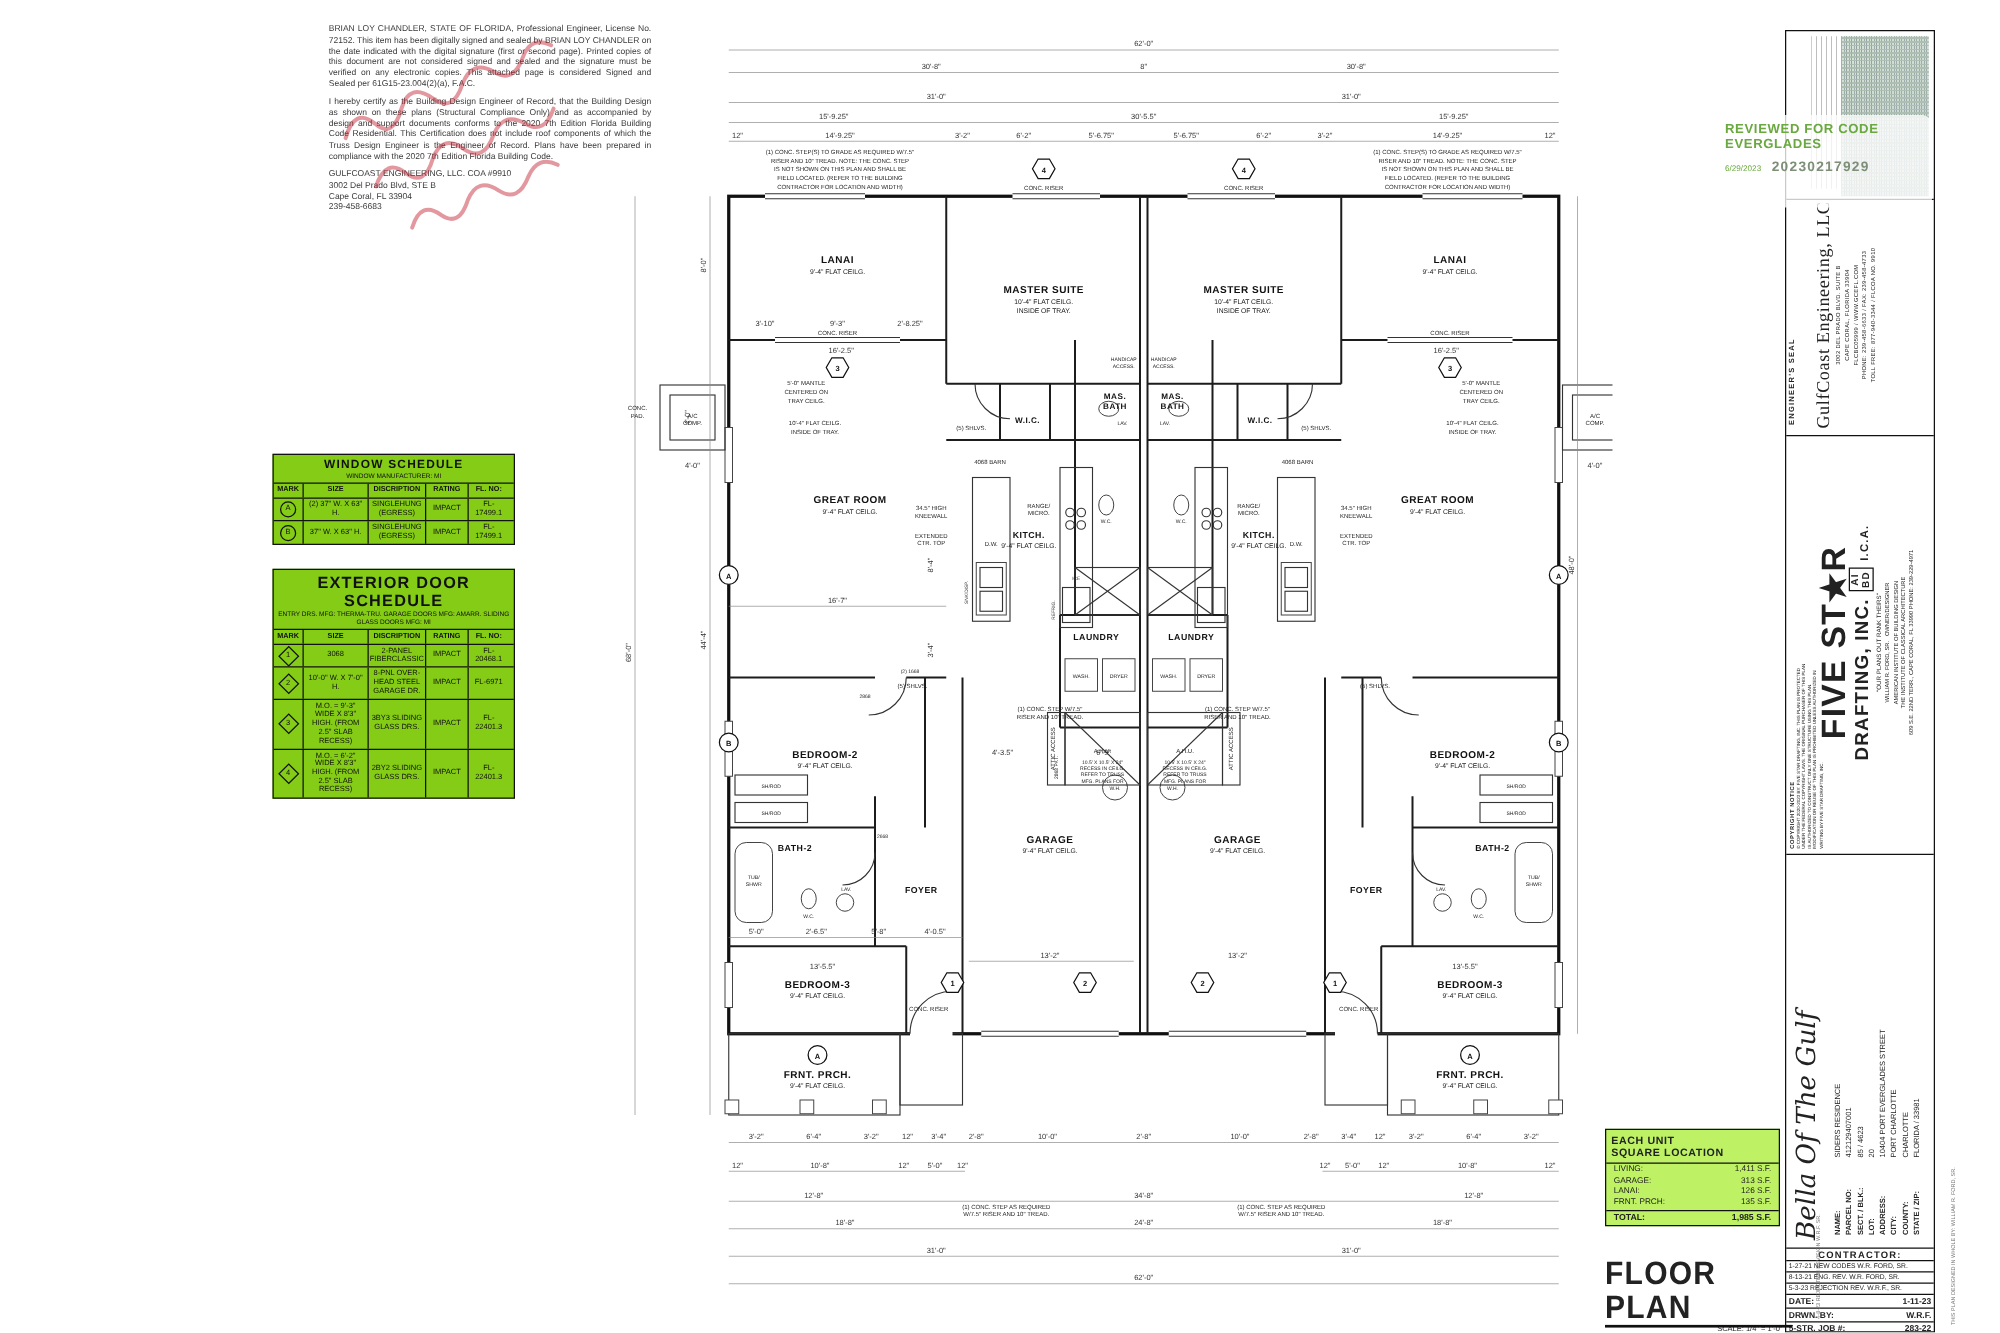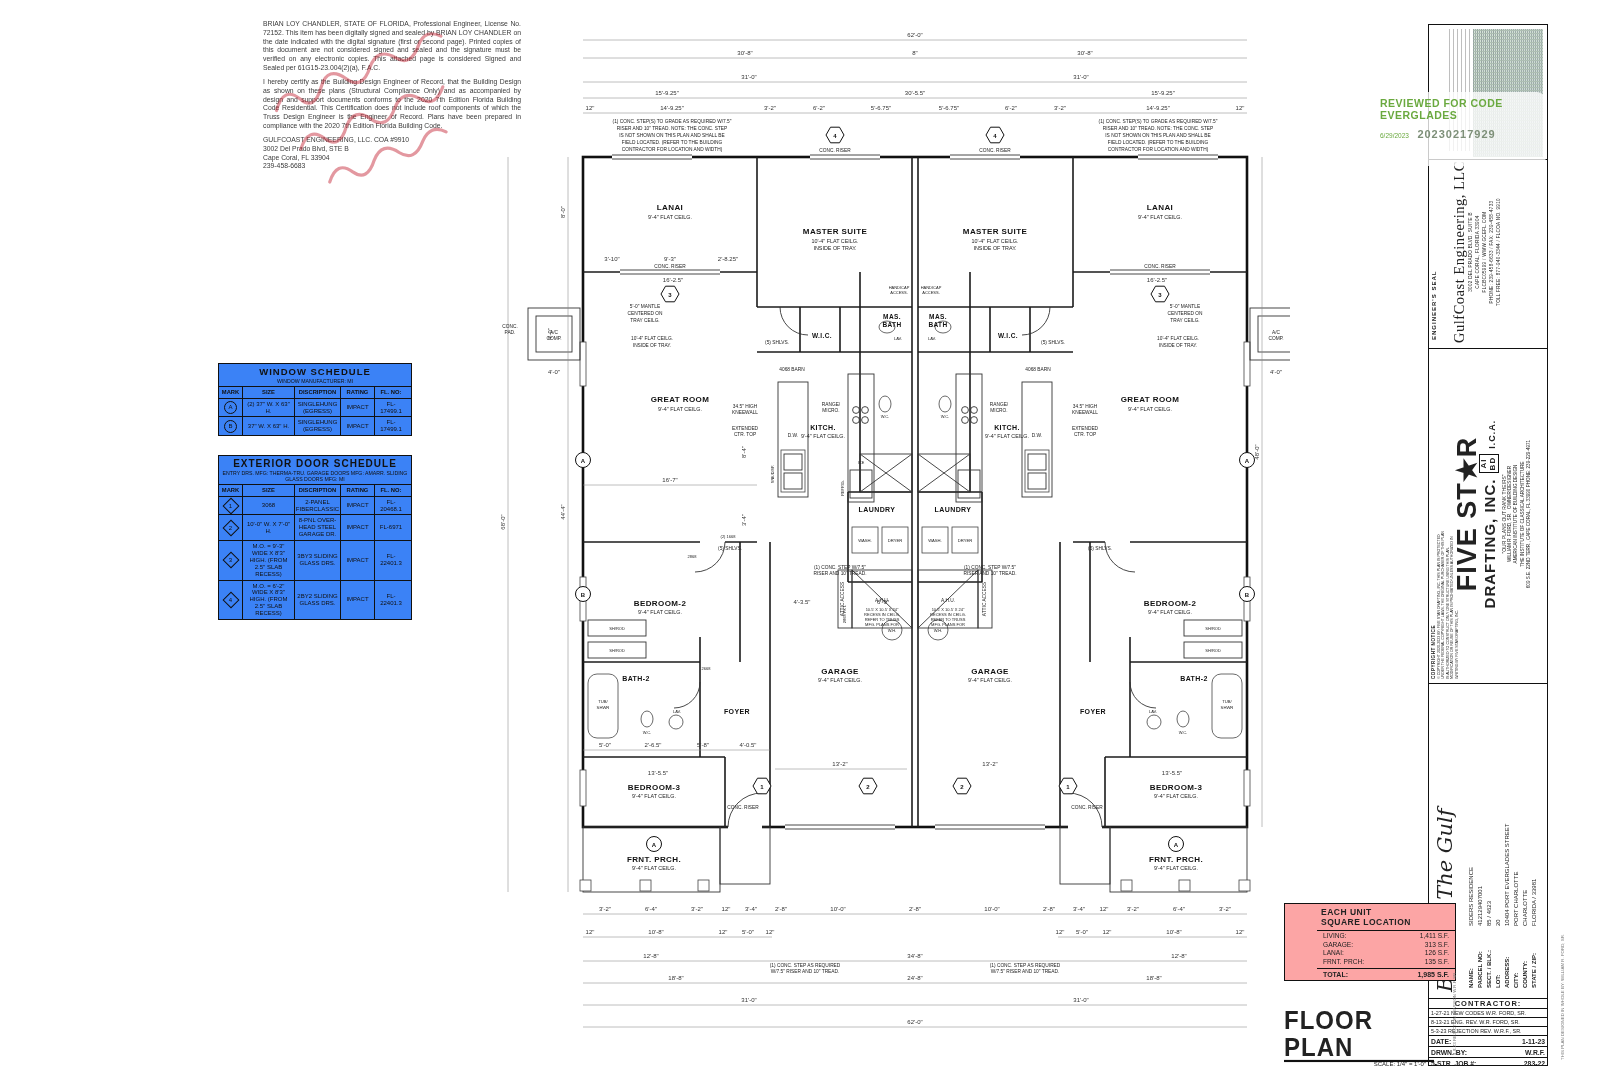--- a/index.html
+++ b/index.html
@@ -3,21 +3,21 @@
 <meta charset="utf-8">
 <style>
   html,body{margin:0;padding:0;background:#fff;}
   body{width:1600px;height:1066px;position:relative;font-family:"Liberation Sans",sans-serif;color:#222;overflow:hidden;}
   .abs{position:absolute;}
   
   #cert{left:263px;top:20px;width:258px;font-size:6.8px;line-height:1.3;color:#3a3a3a;text-align:justify;}
   #cert p{margin:0 0 5px 0;}
   #watermark{left:262px;top:26px;width:250px;height:160px;opacity:.55;transform:rotate(-17deg);pointer-events:none;}
   
-  .sched{left:218px;border:1.6px solid #111;background:#3b82f6;font-size:6px;color:#111;}
+  .sched{left:218px;border:1.6px solid #111;background:#84cc16;font-size:6px;color:#111;}
   .sched .ttl{font-weight:bold;font-size:9.5px;text-align:center;letter-spacing:1px;padding-top:2px;}
   .sched .sub{font-size:5.2px;text-align:center;padding:1px 2px 2px 2px;border-bottom:1.2px solid #111;}
   .srow{display:grid;grid-template-columns:24px 52px 46px 34px 32px;border-bottom:1px solid #111;}
   .srow:last-child{border-bottom:none;}
   .srow>div{border-right:1px solid #111;padding:2px 1px;text-align:center;display:flex;align-items:center;justify-content:center;line-height:1.15;}
   .srow>div:last-child{border-right:none;}
   .hdr{font-size:5.8px;font-weight:bold;}
   .cmark{width:11px;height:11px;border:1px solid #111;border-radius:50%;display:inline-flex;align-items:center;justify-content:center;font-size:6px;}
   .dmark{width:10px;height:10px;border:1px solid #111;transform:rotate(45deg);display:inline-flex;align-items:center;justify-content:center;}
   .dmark span{transform:rotate(-45deg);font-size:6px;}
@@ -43,21 +43,21 @@
   #cpy{font-size:3.6px;line-height:1.25;}
   #cpy .h{font-size:4.6px;font-weight:bold;letter-spacing:.5px;}
   #bella{font-family:"DejaVu Serif",serif;font-style:italic;font-size:21px;white-space:nowrap;}
   #projinfo{font-size:6px;line-height:1.5;white-space:nowrap;}
   #projinfo b{display:inline-block;width:62px;font-weight:bold;}
   #revs{font-size:5.4px;}
   #revs .rh{font-weight:bold;font-size:7.5px;text-align:center;border-bottom:1px solid #111;letter-spacing:1px;}
   #revs .rr{border-bottom:1px solid #111;padding:1px 2px;}
   #revs .kv{display:flex;justify-content:space-between;border-bottom:1px solid #111;padding:1.5px 2px;font-size:6.8px;font-weight:bold;}
   
-  #sqft{left:1284px;top:903px;width:138px;border:1.8px solid #111;background:#fca5a5;padding-left:32px;}
+  #sqft{left:1284px;top:903px;width:138px;border:1.8px solid #111;background:#bef264;}
   #sqft .t{font-weight:900;font-size:8.5px;letter-spacing:.5px;padding:3px 4px;border-bottom:1.2px solid #111;line-height:1.2;}
   #sqft .r{display:flex;justify-content:space-between;font-size:6.6px;padding:0.8px 6px;}
   #sqft .tot{border-top:1.2px solid #111;margin-top:2px;padding:2px 6px;font-weight:bold;display:flex;justify-content:space-between;font-size:7px;}
   #fptitle{left:1284px;top:1008px;width:150px;}
   #fptitle .big{font-size:24px;font-weight:900;letter-spacing:1px;border-bottom:2.5px solid #111;display:inline-block;line-height:1.05;transform:scaleY(1.08);}
   #fptitle .sc{font-size:6px;text-align:right;width:142px;margin-top:1px;}
   .margnote{color:#777;font-size:4.4px;writing-mode:vertical-rl;transform:rotate(180deg);white-space:nowrap;}
   
   svg text{font-family:"Liberation Sans",sans-serif;}
   .w3{stroke:#111;stroke-width:2.6;fill:none;}
@@ -117,21 +117,21 @@
         <span class="cmark">B</span>
       </div>
     <div>37" W. X 63" H.</div>
     <div>SINGLEHUNG (EGRESS)</div>
     <div>IMPACT</div>
     <div>FL-17499.1</div>
   </div>
 </div>
 
 <div class="sched abs" style="top:455px;width:192px;">
-  <div class="ttl" style="font-size:10px;">EXTERIOR DOOR SCHEDULE</div>
+  <div class="ttl" style="font-size:13px;">EXTERIOR DOOR SCHEDULE</div>
   <div class="sub">ENTRY DRS. MFG: THERMA-TRU. GARAGE DOORS MFG: AMARR. SLIDING GLASS DOORS MFG: MI</div>
   <div class="srow hdr">
     <div>MARK</div>
     <div>SIZE</div>
     <div>DISCRIPTION</div>
     <div>RATING</div>
     <div>FL. NO:</div>
   </div>
   <div class="srow">
     <div>

